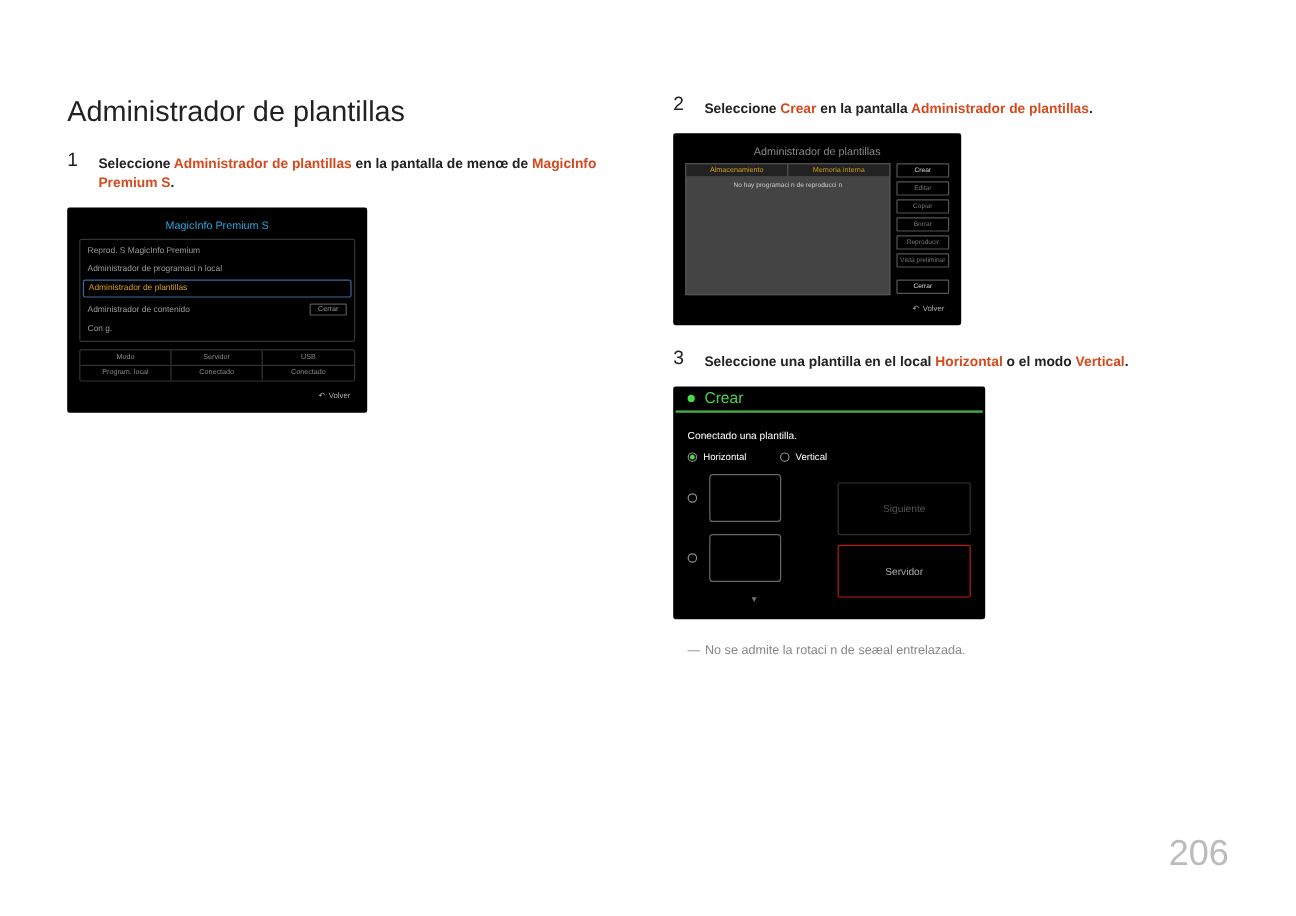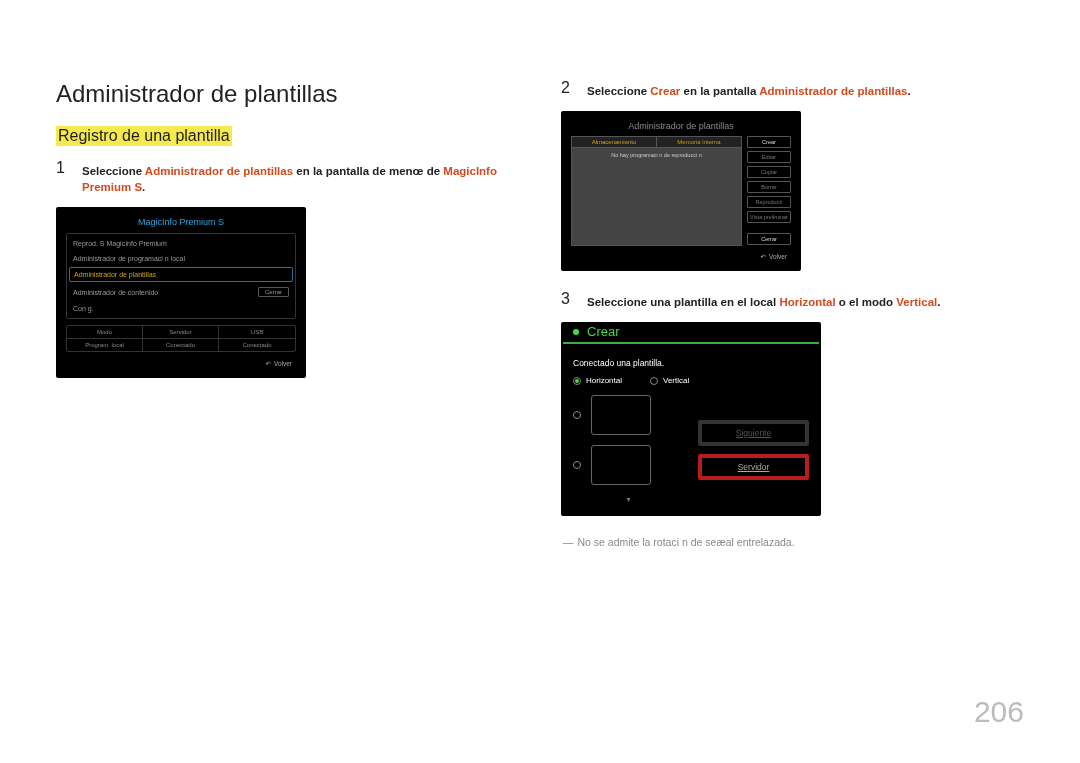--- a/index.html
+++ b/index.html
@@ -41,21 +41,21 @@
     font-weight: 300;
     line-height: 1;
     min-width: 12px;
   }
   .step-text { padding-top: 3px; line-height: 1.4; font-weight: bold; }
   .hl { color: #d44a1f; }
   .note {
     font-size: 10.5px;
     color: #888;
     margin-top: 10px;
-    margin-left: 2px;
+    margin-left: 12px;
   }
   .dash { margin-right: 4px; }
   .page-num {
     position: absolute;
     bottom: 34px;
     right: 56px;
     font-size: 30px;
     font-weight: 200;
     color: #bbb;
   }
@@ -236,34 +236,33 @@
   .opt-dot {
     width: 8px; height: 8px; border: 1px solid #888; border-radius: 50%;
   }
   .tpl-box {
     width: 60px; height: 40px; border: 1px solid #666; border-radius: 3px;
   }
   .panel3-right {
     display: flex; flex-direction: column; gap: 8px; justify-content: center; flex: 1;
   }
   .p3-btn {
-    border: 4px solid #b91c1c; border-radius: 2px; text-align: center;
-    padding: 4px 0; font-size: 8.5px; color: #aaa; text-decoration: underline;
+    border: 1px solid #b91c1c; border-radius: 2px; text-align: center;
+    padding: 16px 0; font-size: 8.5px; color: #aaa;
   }
   .p3-btn.dim { color: #555; border-color: #333; }
   .p3-arrow { text-align: center; color: #777; font-size: 8px; }
 </style>
 </head>
 <body>
 
 <div class="columns">
 
   <div class="col">
     <h1>Administrador de plantillas</h1>
-    <h2>Registro de una plantilla</h2>
 
     <div class="step">
       <div class="step-num">1</div>
       <div class="step-text">
         <span>Seleccione </span><span class="hl">Administrador de plantillas</span><span> en la pantalla de menœ de </span><span class="hl">MagicInfo Premium S</span><span>.</span>
       </div>
     </div>
 
     <div class="panel-frame panel1">
       <div class="panel1-title">MagicInfo Premium S</div>

